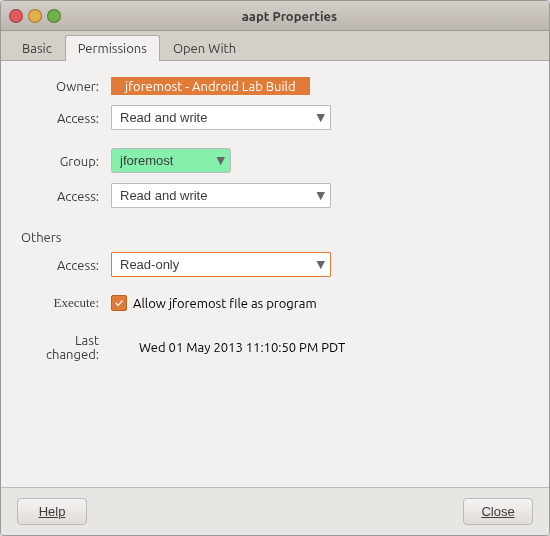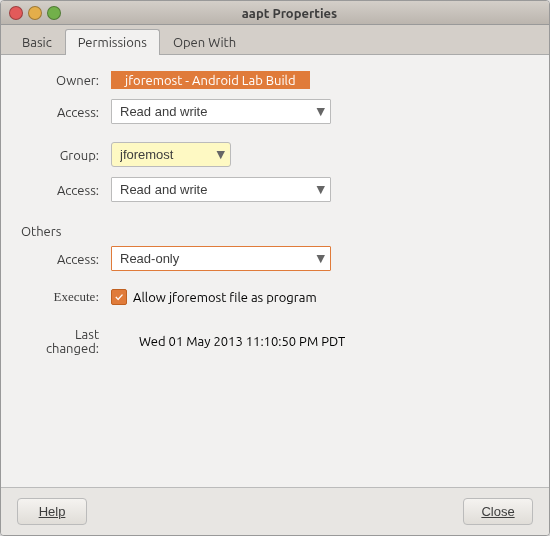--- a/index.html
+++ b/index.html
@@ -30,21 +30,21 @@
       overflow: hidden;
     }
 
     .titlebar {
       background: linear-gradient(to bottom, #d4cfc9, #bbb5ae);
       border-bottom: 1px solid #999;
       padding: 6px 8px;
       display: flex;
       align-items: center;
       gap: 23px;
-      height: 24px;
+      height: 30px;
     }
 
     .titlebar-buttons {
       display: flex;
       gap: 5px;
     }
 
     .tb-btn {
       width: 14px;
       height: 14px;
@@ -151,21 +151,21 @@
       position: absolute;
       right: 6px;
       pointer-events: none;
       color: #666;
       font-size: 11px;
     }
 
     .group-select {
       appearance: none;
       -webkit-appearance: none;
-      background: #fef9c3;
+      background: #86efac;
       border: 1px solid #bbb;
       border-radius: 3px;
       padding: 4px 28px 4px 8px;
       font-size: 13px;
       color: #3d3d3d;
       width: 120px;
       cursor: pointer;
       outline: none;
     }
 

